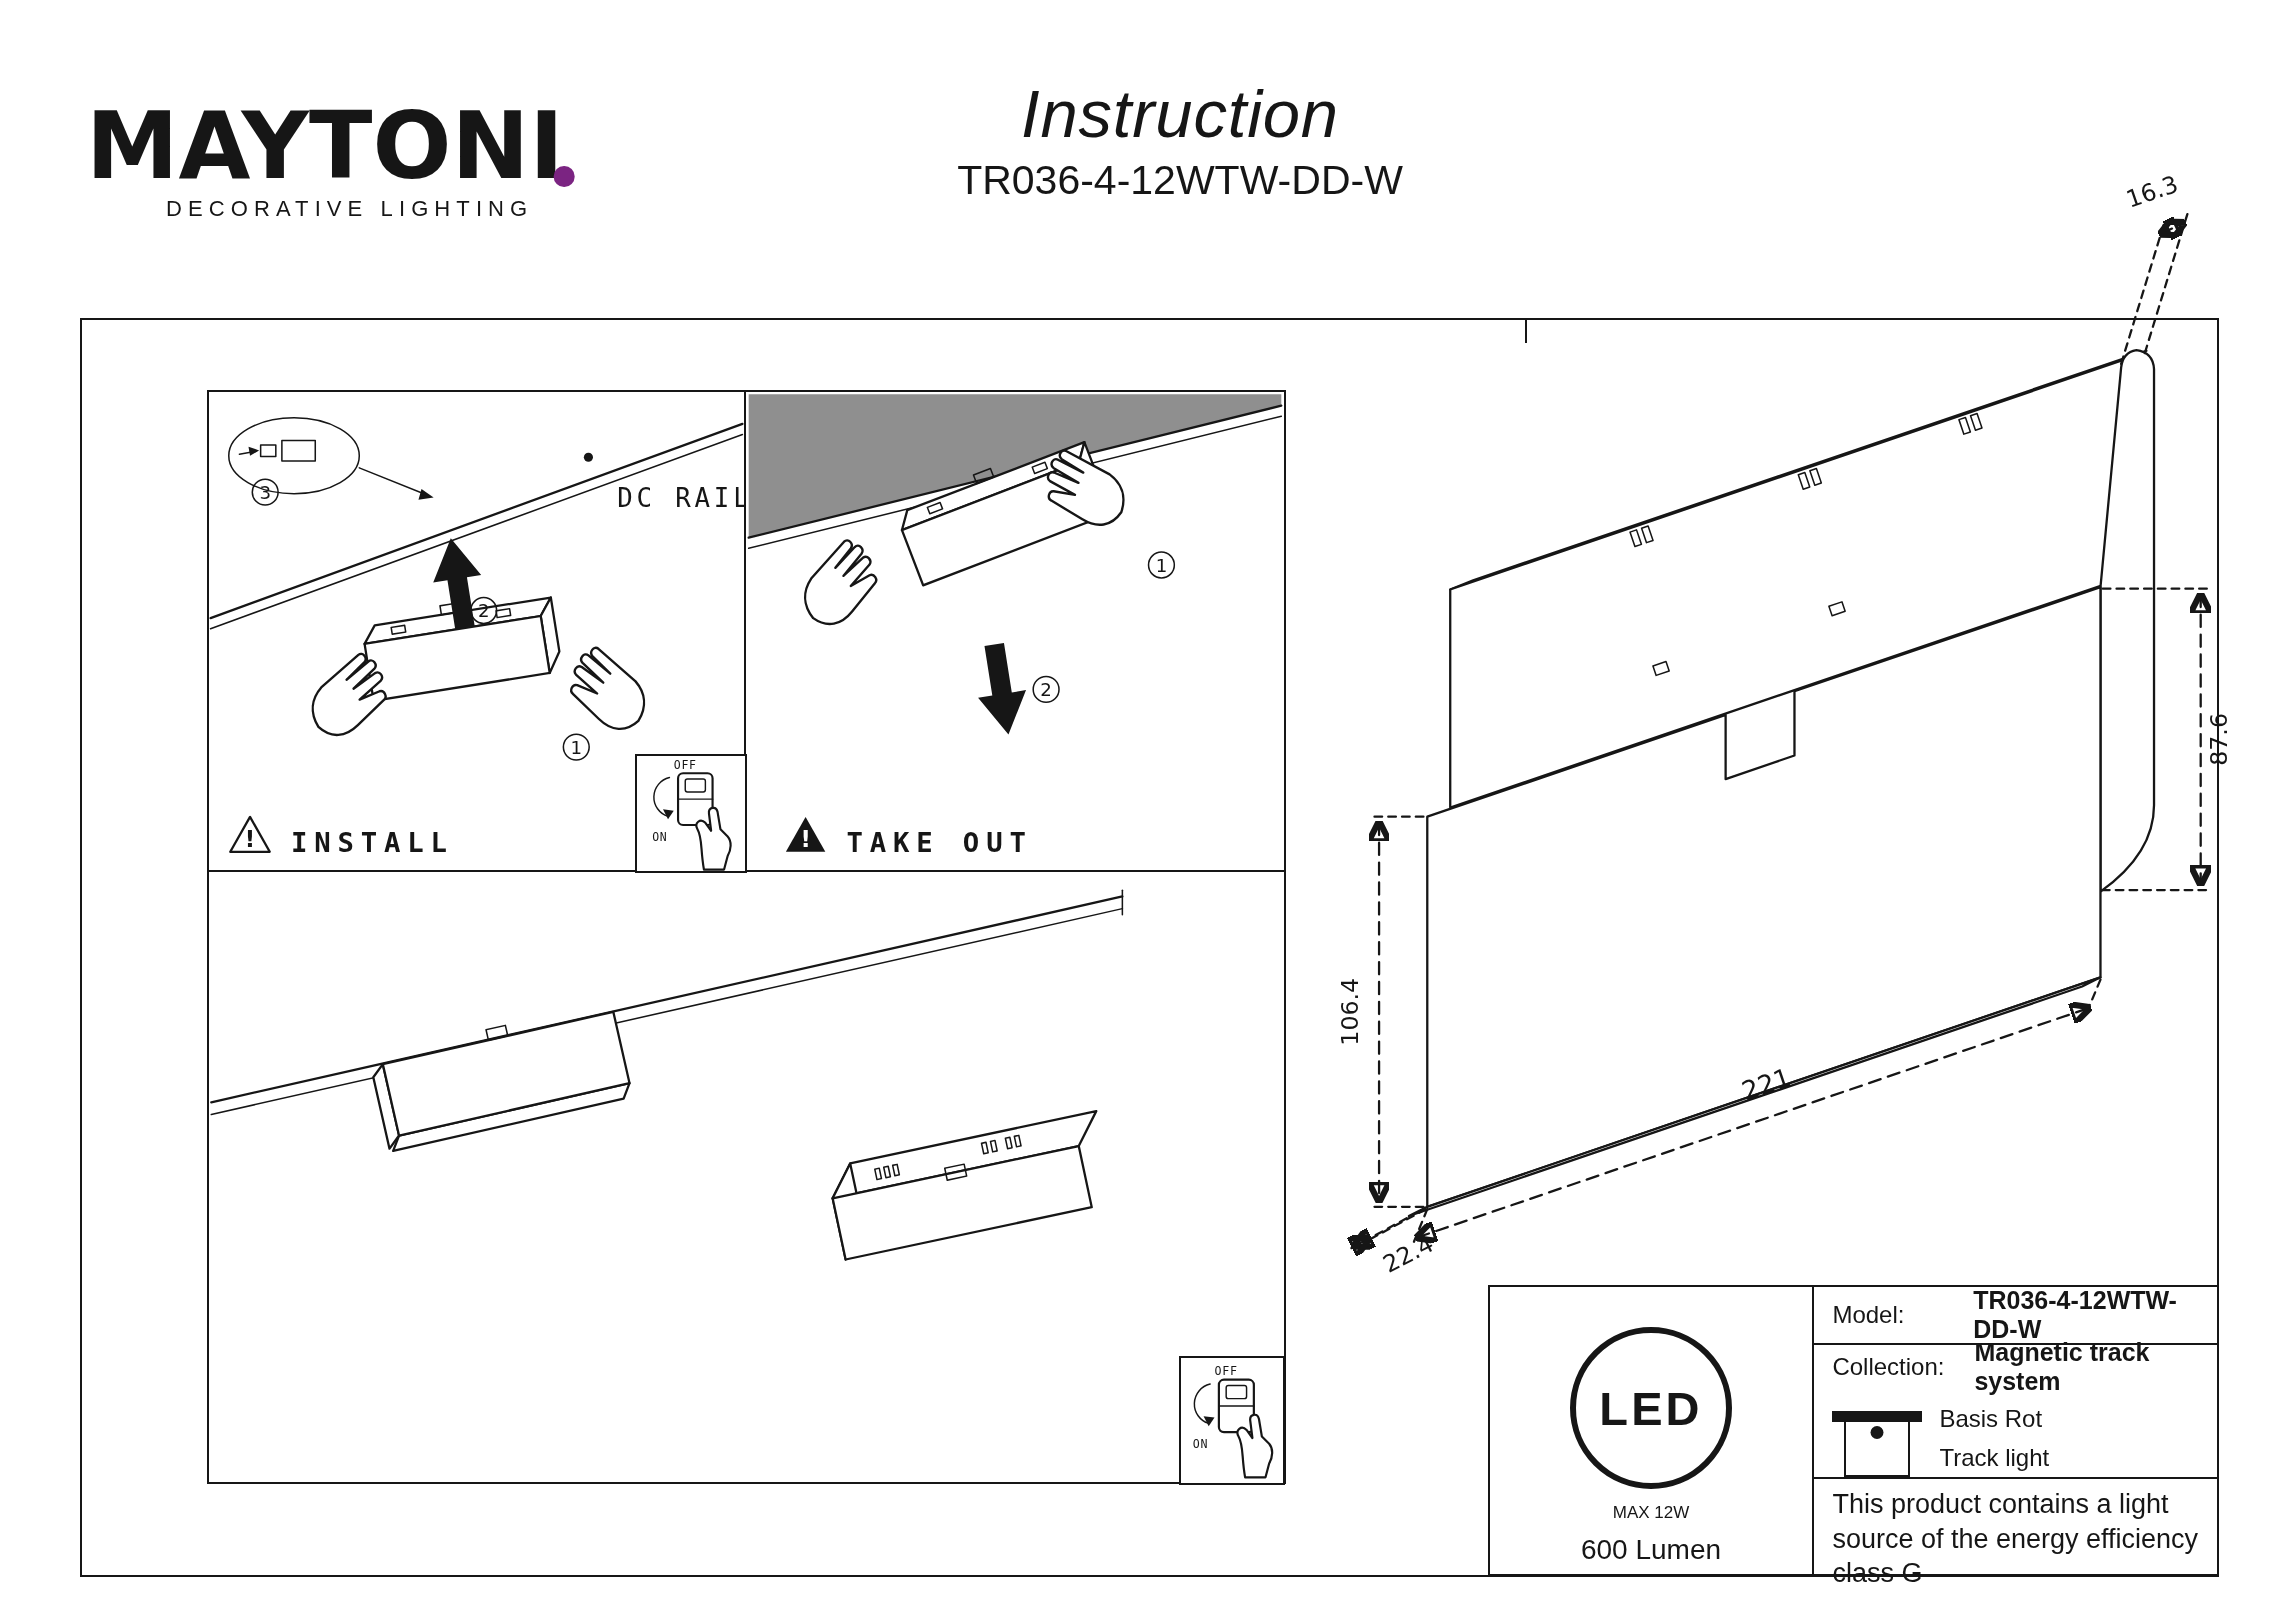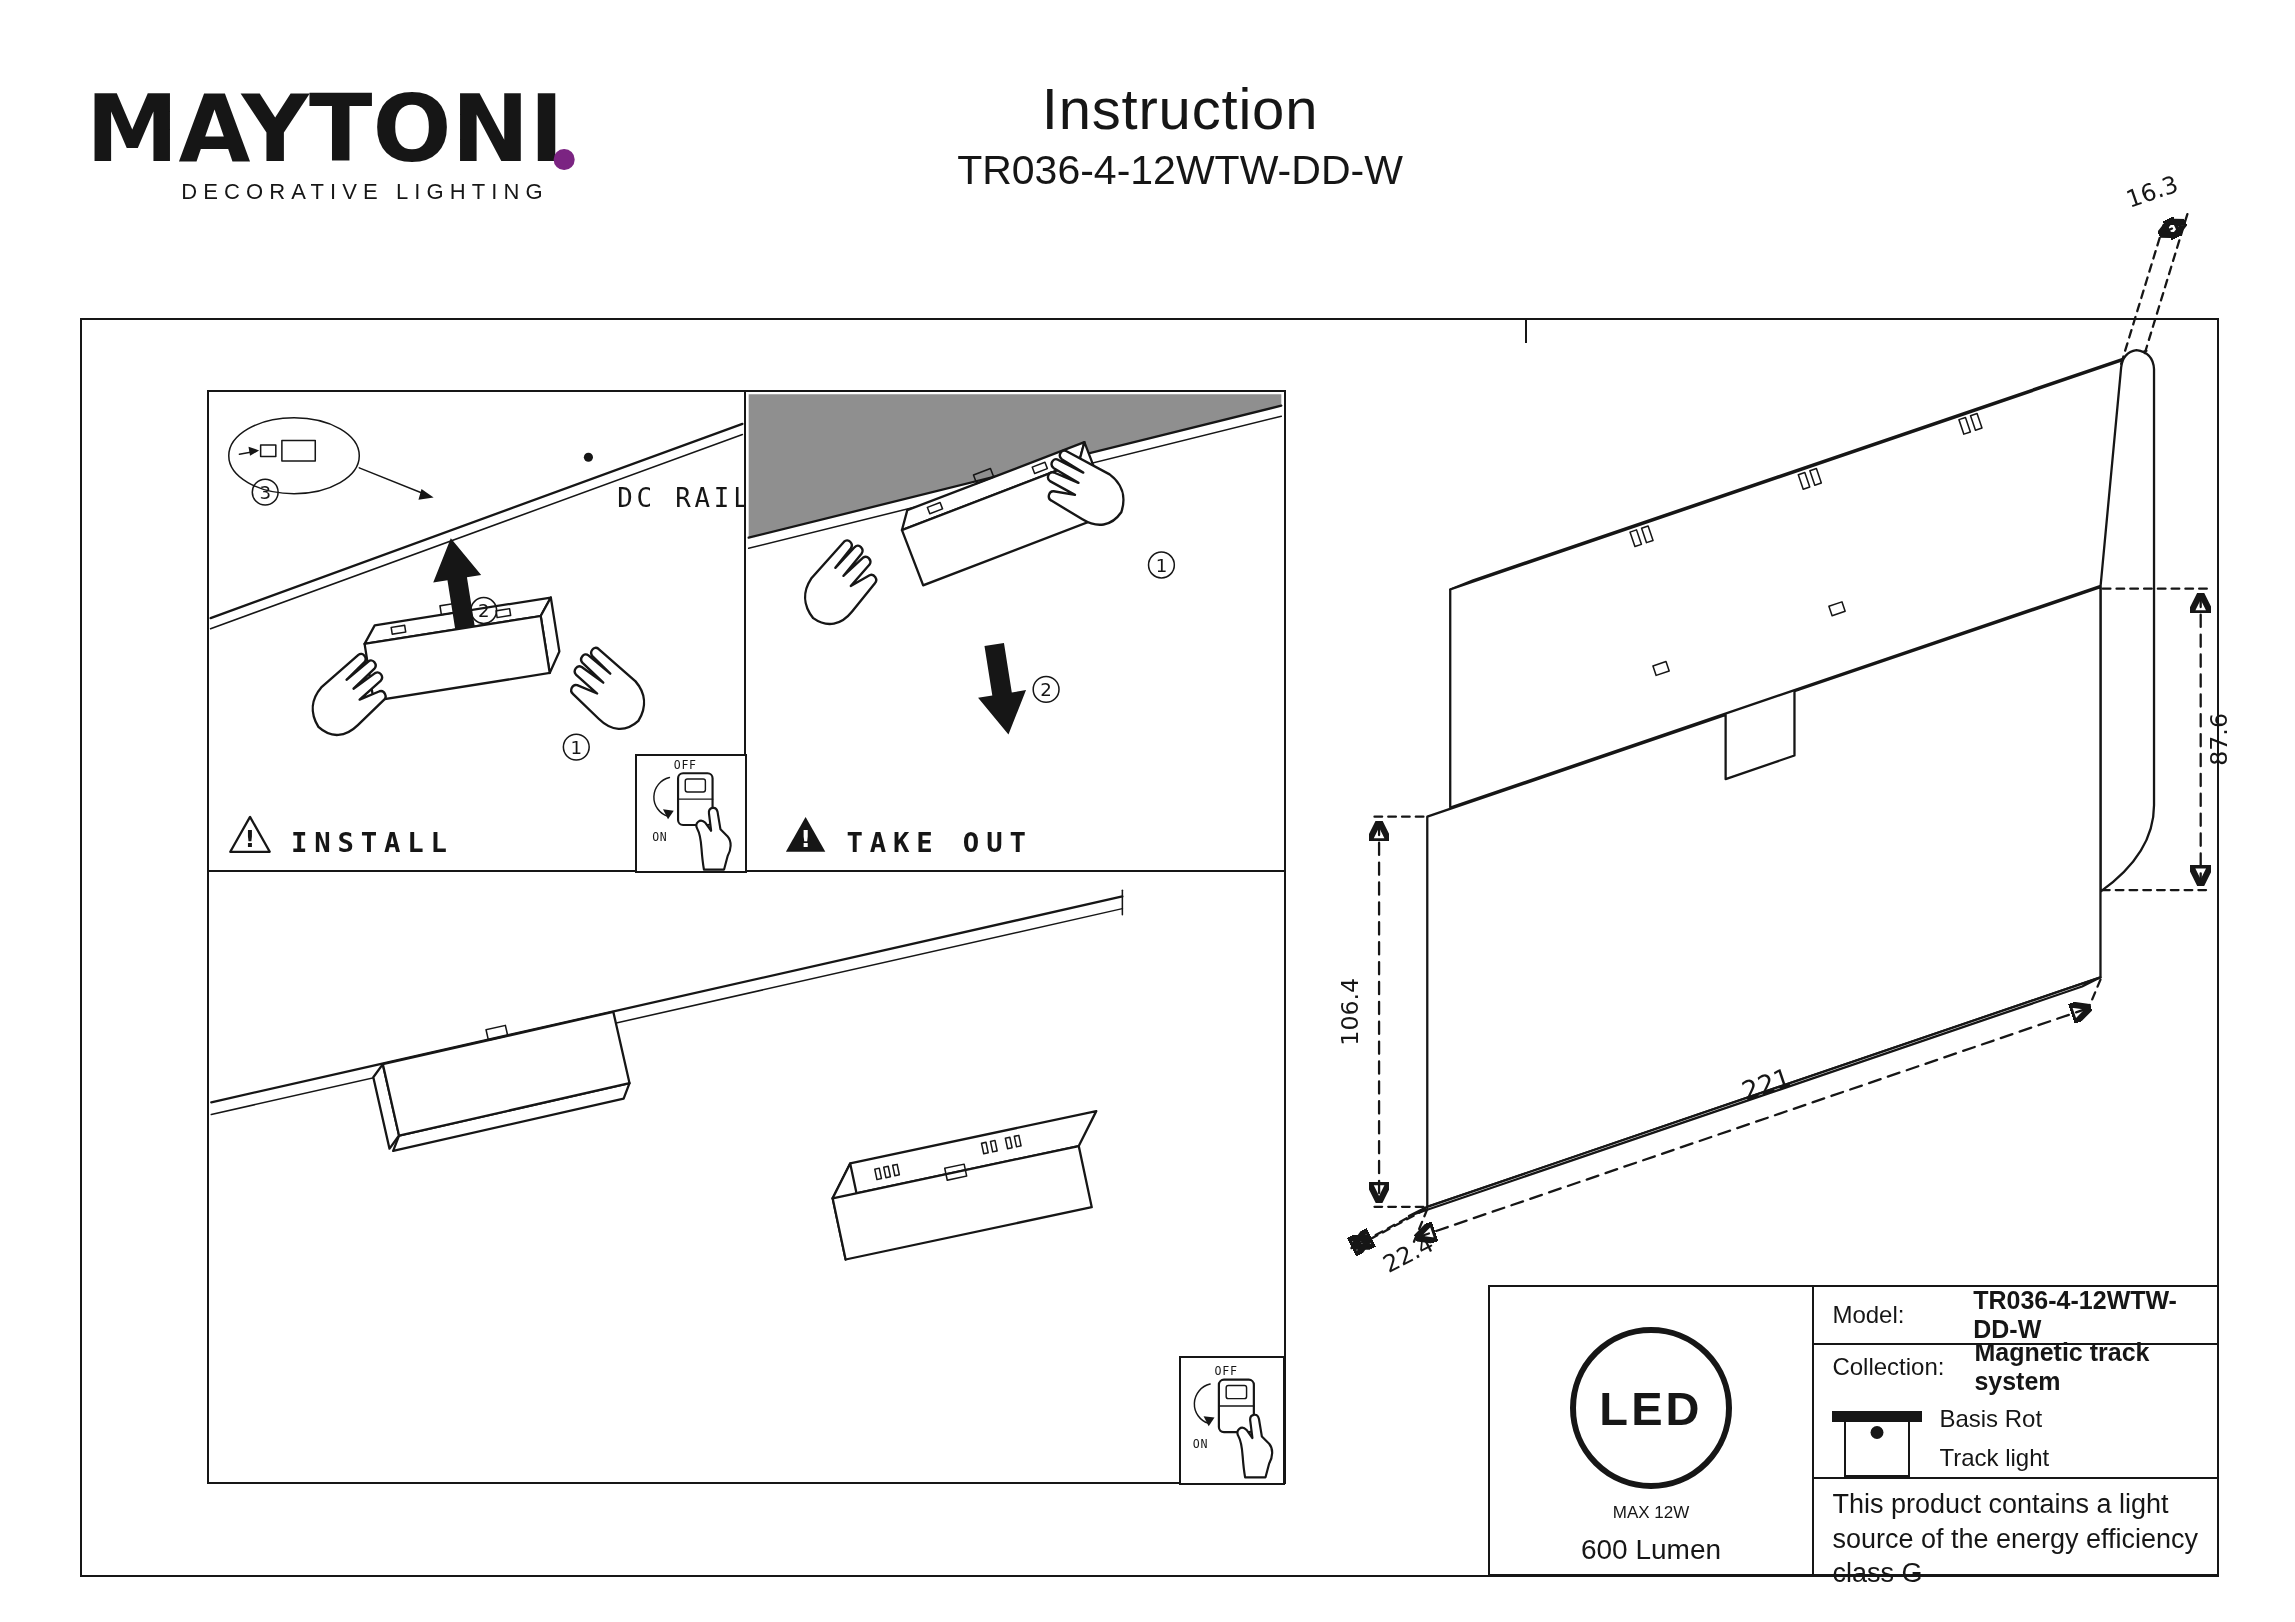--- a/index.html
+++ b/index.html
@@ -1,28 +1,28 @@
 <!DOCTYPE html>
 <html style="font-size:12.2px"><head>
 <meta charset="utf-8">
 <style>
   html,body{margin:0;padding:0;background:#e8e8e8;}
   .page{position:relative;width:2295px;height:1623px;background:#ffffff;
         font-family:"Liberation Sans",sans-serif;color:#161616;overflow:hidden;}
 
   
-  .brand{position:absolute;left:86px;top:83px;text-align:center;}
+  .brand{position:absolute;left:86px;top:100px;}
   .brand-word{font-family:"DejaVu Sans",sans-serif;font-weight:700;font-size:93px;line-height:1;letter-spacing:0;}
   .logo-i{position:relative;display:inline-block;}
   .logo-dot{position:absolute;top:-12.2px;left:50%;transform:translateX(-50%);
             width:20.7px;height:20.7px;border-radius:50%;background:#7b2482;}
   .brand-sub{margin-top:3.1px;margin-left:80px;font-size:22px;letter-spacing:6.1px;font-weight:500;}
 
   .titleblock{position:absolute;left:874px;top:75px;width:612px;text-align:center;}
-  .title{font-size:58px;font-weight:400;letter-spacing:0.8px;}
+  .title{font-size:67px;font-weight:400;letter-spacing:0.8px;font-style:italic;}
   .subtitle{font-size:41px;font-weight:400;margin-top:4.6px;}
 
   
   .mainbox{position:absolute;left:80px;top:318px;width:2139px;height:1259px;
            border:2.3px solid #161616;box-sizing:border-box;background:#fff;}
   .tick{position:absolute;left:1525px;top:318px;width:2.3px;height:25px;background:#161616;}
 
   .panel{position:absolute;border:2.3px solid #161616;background:#fff;box-sizing:border-box;}
   #p-install{left:207px;top:390px;width:539px;height:482px;}
   #p-takeout{left:744px;top:390px;width:542px;height:482px;}

